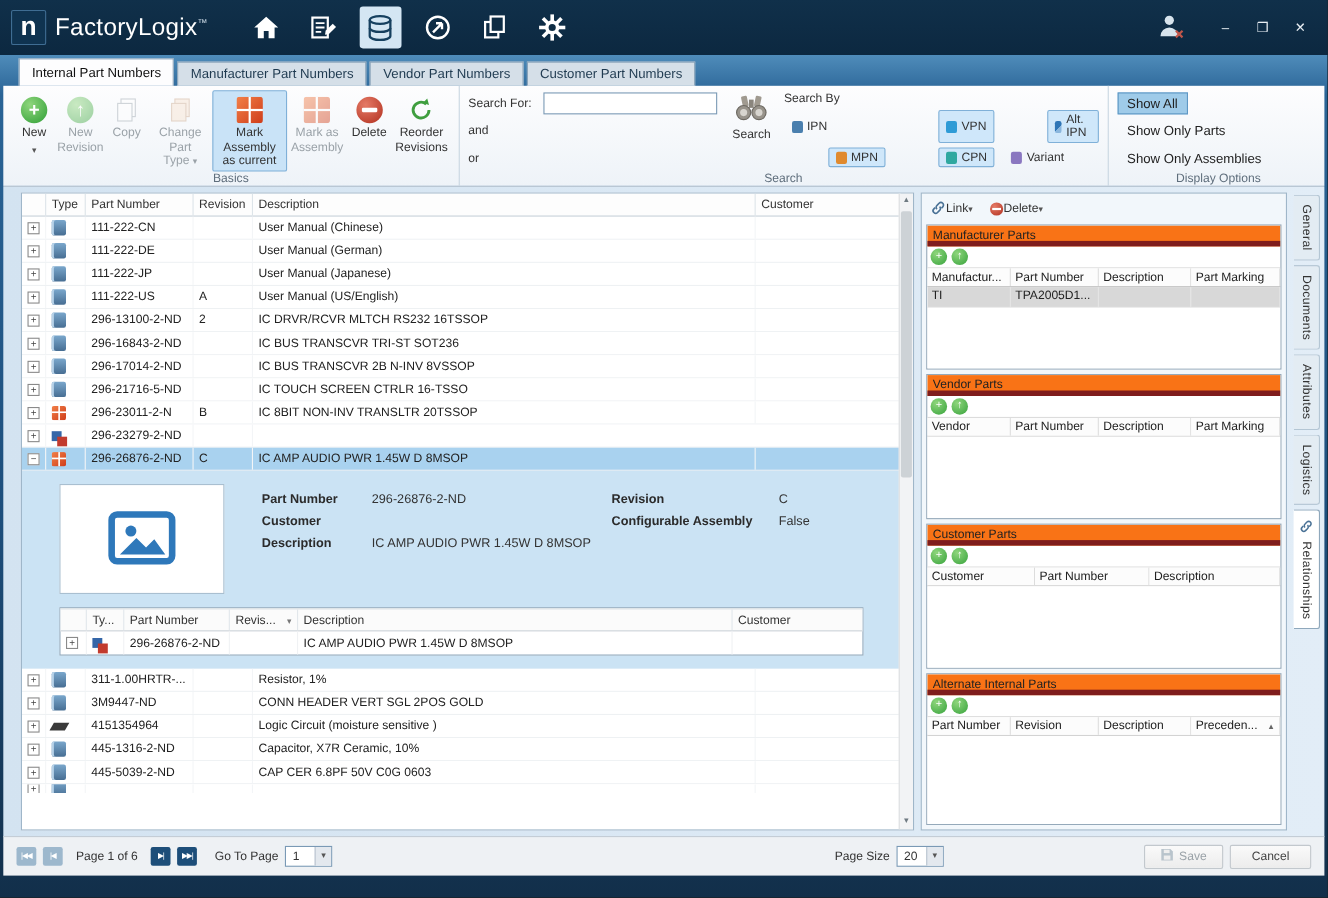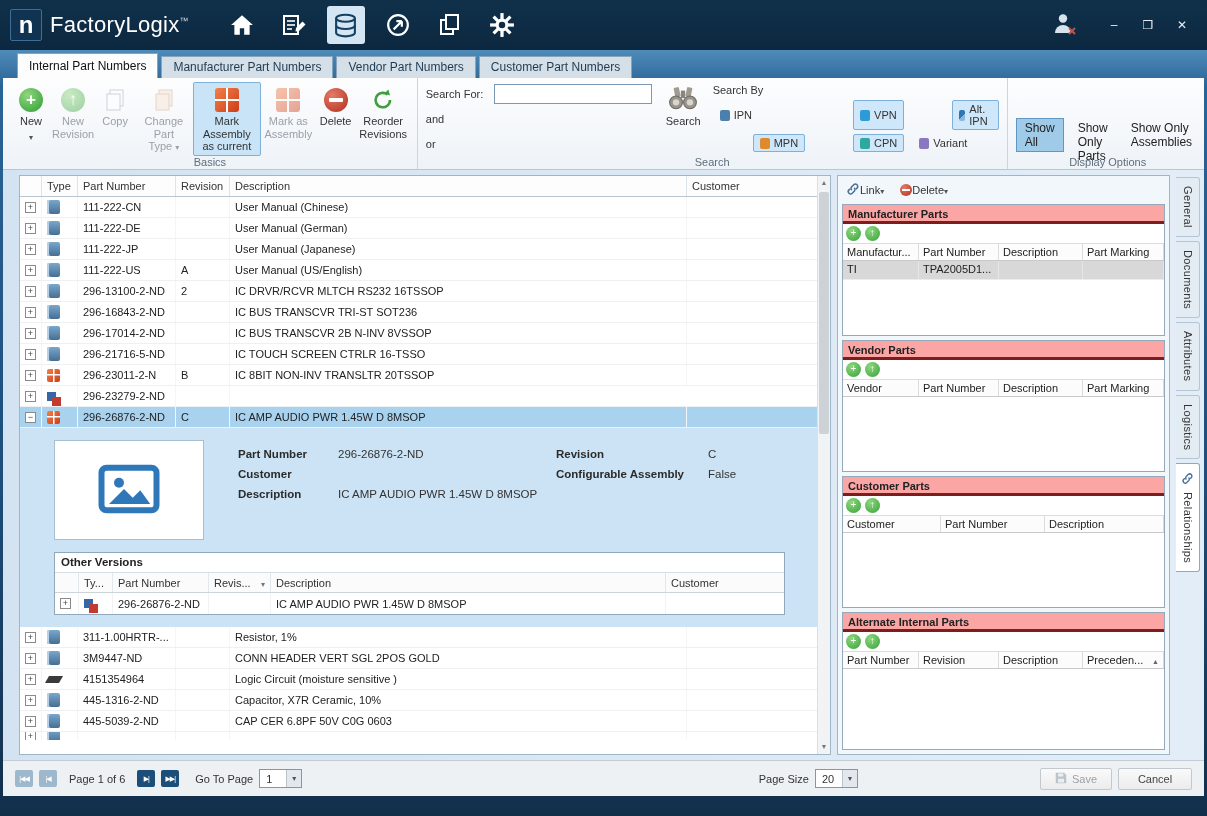--- a/index.html
+++ b/index.html
@@ -61,21 +61,21 @@
   .search-btn { display:flex; flex-direction:column; align-items:center; gap:3px; margin:2px 12px 0 14px; font-size:11px; color:#333; cursor:pointer; }
   .searchby-col { padding-top:2px; }
   .sb-title { font-size:11px; color:#333; margin-bottom:4px; }
   .sb-grid { display:grid; grid-template-columns:auto auto auto; gap:4px 8px; justify-items:start; }
   .filter { display:flex; align-items:center; gap:4px; padding:2px 6px; font-size:11px; border:1px solid transparent; border-radius:2px; cursor:pointer; color:#333; }
   .filter.active { background:#cfe7fa; border-color:#7fb0d8;margin-left:40px; }
   .fi { width:10px; height:11px; border-radius:2px; display:inline-block; }
   .fi-ipn{background:#4a7fae;} .fi-vpn{background:#2e9bd6;} .fi-alt-ipn{background:linear-gradient(135deg,#2e75b6 55%,#8ab6dd 55%);} 
   .fi-mpn{background:#e08a2e;} .fi-cpn{background:#2fa8a0;} .fi-variant{background:#8a77c0;}
 
-  .display-col { display:flex; flex-direction:row; gap:5px; padding-top:2px; min-width:150px;margin-top:34px; }
+  .display-col { display:flex; flex-direction:column; gap:5px; padding-top:2px; min-width:150px; }
   .dopt { font-size:12px; color:#222; padding:2px 8px; border:1px solid transparent; cursor:pointer; align-self:flex-start; }
   .dopt.active { background:#9fcbe9; border-color:#5f97c4; }
 
   
   .main { flex:1; min-height:0; background:linear-gradient(90deg,#d3e3f1,#e2edf7); display:flex; padding:5px 4px 5px 16px; gap:6px; overflow:hidden; }
 
   .table-panel { width:812px; background:#fff; border:1px solid #9fb6c9; position:relative; overflow:hidden; flex:none; }
   .tbl-content { width:799px; }
   .prow { display:grid; grid-template-columns:22px 36px 98px 54px 1fr 132px; align-items:center; }
   .thead { height:21px; border-bottom:1px solid #b9c6d0; background:#fdfdfd; }
@@ -123,21 +123,21 @@
 
   
   .right-panel { flex:1; min-width:0; background:#f2f7fb; border:1px solid #9fb6c9; padding:4px; display:flex; flex-direction:column; gap:4px; }
   .rp-toolbar { height:20px; display:flex; align-items:center; gap:16px; padding:0 4px; font-size:11px; color:#333; flex:none; }
   .rp-tool { display:flex; align-items:center; gap:0; cursor:pointer; }
   .ic-delete-sm { position:relative; width:12px; height:12px; border-radius:50%; background:radial-gradient(circle at 35% 30%,#e57a66,#b1301f); display:inline-block; }
   .ic-delete-sm::after { content:""; position:absolute; left:2px; top:5px; width:8px; height:2px; background:#fff; }
   .rp-sections { flex:1; min-height:0; display:flex; flex-direction:column; gap:4px; }
   .rp-section { border:1px solid #95a9ba; background:#fff; display:flex; flex-direction:column; height:132px; flex:none; overflow:hidden; }
   .rp-section:last-child { flex:1; height:auto; }
-  .rp-title { height:19px; line-height:19px; padding-left:5px; background:#fca5a5; border-bottom:3px solid #7f1d1d; font-weight:bold; font-size:11px; color:#222; flex:none; }
+  .rp-title { height:19px; line-height:19px; padding-left:5px; background:#f97316; border-bottom:5px solid #7f1d1d; font-weight:normal; font-size:11px; color:#222; flex:none; }
   .rp-mini-toolbar { display:flex; gap:4px; padding:2px 3px; border-bottom:1px solid #dcdcdc; flex:none; }
   .mini-btn { width:15px; height:15px; border-radius:50%; background:radial-gradient(circle at 35% 30%,#8fd67c,#37a23c); color:#fff; font-size:10px; line-height:14px; text-align:center; cursor:pointer; }
   .rp-cols { display:grid; border-bottom:1px solid #c9c9c9; flex:none; }
   .rp-col { padding:2px 4px; border-right:1px solid #dcdcdc; background:#fcfcfc; font-size:11px; color:#222; white-space:nowrap; overflow:hidden; display:flex; align-items:center; }
   .sort-arrow { margin-left:auto; }
   .sort-arrow::before { content:"▲"; font-size:7px; color:#666; }
   .rp-body { flex:1; background:#fff; overflow:hidden; }
   .rp-row { display:grid; height:19px; border-bottom:1px solid #ececec; }
   .rp-row.sel { background:#d8d8d8; }
   .rp-cell { padding:2px 4px; font-size:11px; color:#222; white-space:nowrap; overflow:hidden; border-right:1px solid #e6e6e6; }
@@ -551,21 +551,20 @@
                   <span class="dval">C</span>
                   <span class="dlabel">Customer</span>
                   <span class="dval"></span>
                   <span class="dlabel">Configurable Assembly</span>
                   <span class="dval">False</span>
                   <span class="dlabel">Description</span>
                   <span class="dval dspan">IC AMP AUDIO PWR 1.45W D 8MSOP</span>
                 </div>
               </div>
               <div class="ov-box">
-                <div class="ov-title">Other Versions</div>
                 <div class="ov-grid ov-head">
                   <div></div>
                   <div>Ty...</div>
                   <div>Part Number</div>
                   <div>
                       <span>Revis...</span>
                       <span class="filter-caret"></span>
                     </div>
                   <div>Description</div>
                   <div style="border-right:none;">Customer</div>

